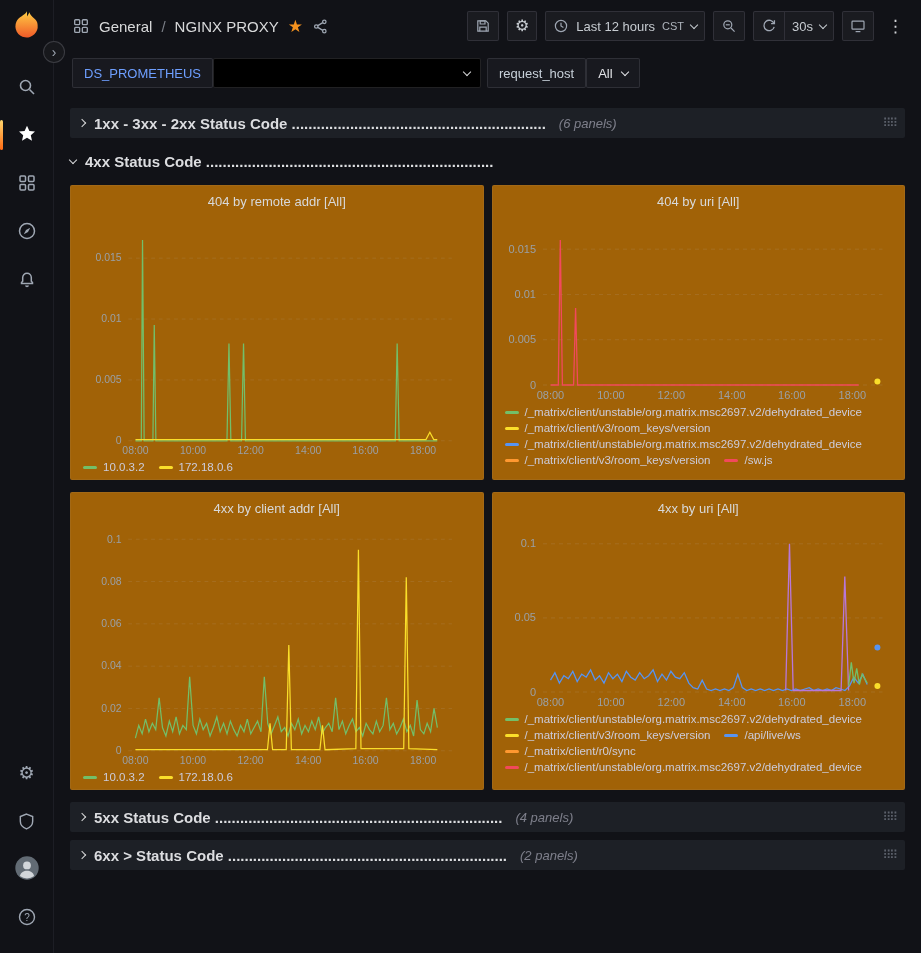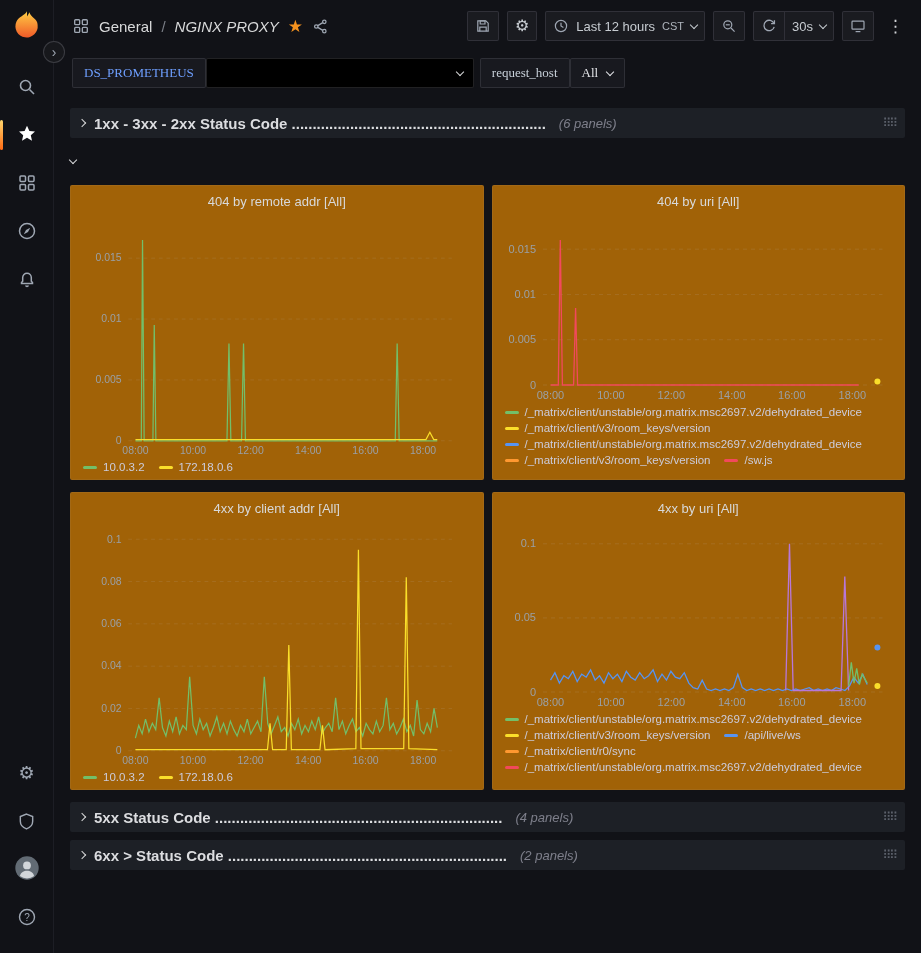--- a/index.html
+++ b/index.html
@@ -37,21 +37,21 @@
 
   
   .main { flex:1; display:flex; flex-direction:column; min-width:0; }
 
   .topbar {
     height:52px; flex:none; display:flex; align-items:center; justify-content:space-between;
     padding:0 12px 0 18px;
   }
   .crumbs { display:flex; align-items:center; gap:9px; font-size:15px; color:#d8d9da; }
   .crumb-sep { color:#7b7f87; }
-  .dash-title { font-weight:500;font-style:italic; }
+  .dash-title { font-weight:500; }
   .fav-star { color:#f5921e; font-size:17px; cursor:pointer; line-height:1; }
   .icon-gray { color:#9fa7b3; display:flex; align-items:center; }
 
   .toolbar { display:flex; align-items:center; gap:8px; }
   .tb-btn {
     height:30px; min-width:30px; display:flex; align-items:center; justify-content:center; gap:7px;
     padding:0 7px; background:rgba(204,204,220,0.05); border:1px solid rgba(204,204,220,0.13);
     border-radius:2px; color:#c7ccd1; font-size:13px; cursor:pointer; font-family:inherit;
   }
   .btn-group { display:flex; }
@@ -60,21 +60,21 @@
   .kebab-btn { background:none; border:none; color:#d0d2d6; font-size:17px; cursor:pointer; padding:0 5px; font-family:inherit; }
   .tz { font-size:11px; color:#aeb4bc; }
   .chev {
     display:inline-block; width:6px; height:6px;
     border-right:1.5px solid currentColor; border-bottom:1.5px solid currentColor;
     transform:rotate(45deg); margin-top:-3px;
   }
   .chev.right { transform:rotate(-45deg); margin-top:0; }
 
   
-  .varbar { display:flex; align-items:center; gap:0; padding:6px 14px 10px 18px; flex:none;font-family:Liberation Serif, serif; }
+  .varbar { display:flex; align-items:center; gap:0; padding:6px 14px 10px 18px; flex:none; }
   .var-chip {
     height:30px; display:flex; align-items:center; padding:0 11px;
     border:1px solid rgba(204,204,220,0.13); border-radius:2px; background:rgba(204,204,220,0.04);
     font-size:13px; color:#c7d0d9;
   }
   .var-chip.ds { color:#6e9fff; font-weight:500; cursor:pointer; }
   .var-select {
     width:268px; height:30px; background:#000; border:1px solid rgba(204,204,220,0.16);
     border-radius:2px; display:flex; align-items:center; justify-content:space-between;
     padding:0 10px; cursor:pointer; color:#d8d9da;
@@ -309,20 +309,21 @@
 
       <div class="row collapsed">
         <i class="chev right row-chev"></i>
         <span class="row-title">1xx - 3xx - 2xx Status Code .............................................................</span>
         <span class="row-count">(6 panels)</span>
         <span class="row-handle">⠿⠿</span>
       </div>
 
       <div class="row expanded">
         <i class="chev row-chev"></i>
+        <span class="row-title">4xx Status Code .....................................................................</span>
       </div>
 
       <div class="panels">
 
         <section class="panel h1">
           <header class="panel-title">404 by remote addr [All]</header>
           <div class="chart">
               <svg viewBox="0 0 391.5 255">
                 <line x1="40" x2="379.5" y1="238" y2="238" stroke="rgba(204,204,220,0.12)" stroke-dasharray="4 4" stroke-width="1"></line>
                 <text x="33" y="241.5" text-anchor="end" fill="#9aa0a6" font-size="11">0</text>

